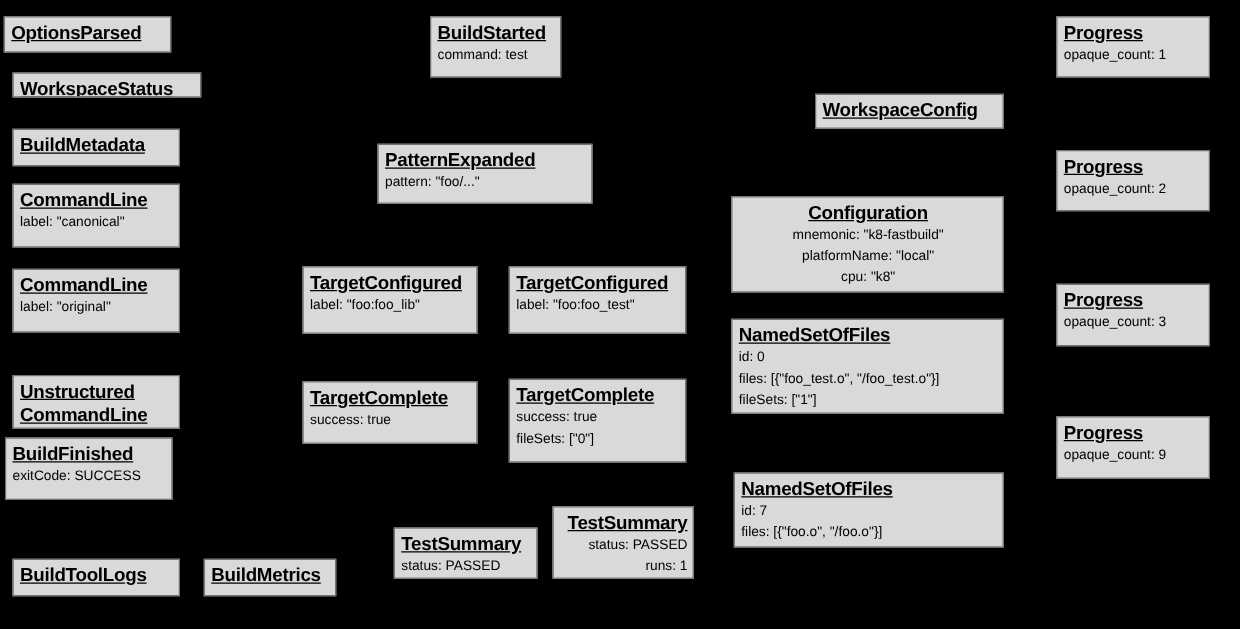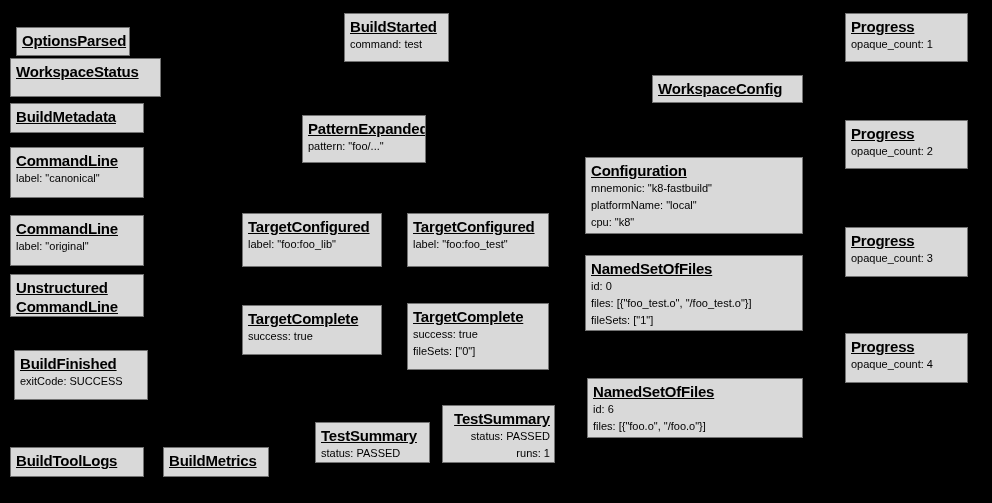--- a/index.html
+++ b/index.html
@@ -35,56 +35,56 @@
   .node-prop {
     font-size: 11px;
     line-height: 17px;
     white-space: nowrap;
   }
 </style>
 </head>
 <body>
 
 <div id="canvas">
-    <div class="node" style="left: 16px; top: 13px; width: 114px; height: 29px; margin-top: 14px;">
+    <div class="node" style="left: 3px; top: 13px; width: 134px; height: 29px;">
       <div class="node-title">OptionsParsed</div>
     </div>
-    <div class="node" style="left: 10px; top: 58px; width: 151px; height: 39px;">
+    <div class="node" style="left: 10px; top: 58px; width: 151px; height: 20px;">
       <div class="node-title">WorkspaceStatus</div>
     </div>
     <div class="node" style="left: 10px; top: 103px; width: 134px; height: 30px;">
       <div class="node-title">BuildMetadata</div>
     </div>
     <div class="node" style="left: 10px; top: 147px; width: 134px; height: 51px;">
       <div class="node-title">CommandLine</div>
       <div class="node-prop">label: "canonical"</div>
     </div>
     <div class="node" style="left: 10px; top: 215px; width: 134px; height: 51px;">
       <div class="node-title">CommandLine</div>
       <div class="node-prop">label: "original"</div>
     </div>
-    <div class="node" style="left: 10px; top: 274px; width: 134px; height: 43px;">
+    <div class="node" style="left: 10px; top: 300px; width: 134px; height: 43px;">
       <div class="node-title">Unstructured
 CommandLine</div>
     </div>
-    <div class="node" style="left: 14px; top: 350px; width: 134px; height: 50px;">
+    <div class="node" style="left: 4px; top: 350px; width: 134px; height: 50px;">
       <div class="node-title">BuildFinished</div>
       <div class="node-prop">exitCode: SUCCESS</div>
     </div>
     <div class="node" style="left: 10px; top: 447px; width: 134px; height: 30px;">
       <div class="node-title">BuildToolLogs</div>
     </div>
     <div class="node" style="left: 163px; top: 447px; width: 106px; height: 30px;">
       <div class="node-title">BuildMetrics</div>
     </div>
     <div class="node" style="left: 300px; top: 13px; width: 105px; height: 49px; margin-left: 44px;">
       <div class="node-title">BuildStarted</div>
       <div class="node-prop">command: test</div>
     </div>
-    <div class="node" style="left: 302px; top: 115px; width: 124px; height: 48px;">
+    <div class="node" style="left: 302px; top: 115px; width: 172px; height: 48px;">
       <div class="node-title">PatternExpanded</div>
       <div class="node-prop">pattern: "foo/..."</div>
     </div>
     <div class="node" style="left: 242px; top: 213px; width: 140px; height: 54px;">
       <div class="node-title">TargetConfigured</div>
       <div class="node-prop">label: "foo:foo_lib"</div>
     </div>
     <div class="node" style="left: 407px; top: 213px; width: 142px; height: 54px;">
       <div class="node-title">TargetConfigured</div>
       <div class="node-prop">label: "foo:foo_test"</div>
@@ -103,46 +103,46 @@
       <div class="node-prop">status: PASSED</div>
     </div>
     <div class="node" style="left: 442px; top: 405px; width: 113px; height: 58px; text-align: right;">
       <div class="node-title">TestSummary</div>
       <div class="node-prop">status: PASSED</div>
       <div class="node-prop">runs: 1</div>
     </div>
     <div class="node" style="left: 652px; top: 75px; width: 151px; height: 28px;">
       <div class="node-title">WorkspaceConfig</div>
     </div>
-    <div class="node" style="left: 585px; top: 157px; width: 218px; height: 77px;">
+    <div class="node" style="left: 585px; top: 157px; width: 218px; height: 77px; text-align: center;">
       <div class="node-title">Configuration</div>
       <div class="node-prop">mnemonic: "k8-fastbuild"</div>
       <div class="node-prop">platformName: "local"</div>
       <div class="node-prop">cpu: "k8"</div>
     </div>
     <div class="node" style="left: 585px; top: 255px; width: 218px; height: 76px;">
       <div class="node-title">NamedSetOfFiles</div>
       <div class="node-prop">id: 0</div>
       <div class="node-prop">files: [{"foo_test.o", "/foo_test.o"}]</div>
       <div class="node-prop">fileSets: ["1"]</div>
     </div>
     <div class="node" style="left: 587px; top: 378px; width: 216px; height: 60px;">
       <div class="node-title">NamedSetOfFiles</div>
-      <div class="node-prop">id: 6</div>
+      <div class="node-prop">id: 7</div>
       <div class="node-prop">files: [{"foo.o", "/foo.o"}]</div>
     </div>
     <div class="node" style="left: 845px; top: 13px; width: 123px; height: 49px;">
       <div class="node-title">Progress</div>
       <div class="node-prop">opaque_count: 1</div>
     </div>
     <div class="node" style="left: 845px; top: 120px; width: 123px; height: 49px;">
       <div class="node-title">Progress</div>
       <div class="node-prop">opaque_count: 2</div>
     </div>
     <div class="node" style="left: 845px; top: 227px; width: 123px; height: 50px;">
       <div class="node-title">Progress</div>
       <div class="node-prop">opaque_count: 3</div>
     </div>
     <div class="node" style="left: 845px; top: 333px; width: 123px; height: 50px;">
       <div class="node-title">Progress</div>
-      <div class="node-prop">opaque_count: 4</div>
+      <div class="node-prop">opaque_count: 9</div>
     </div>
   </div>
 
 </body></html>

